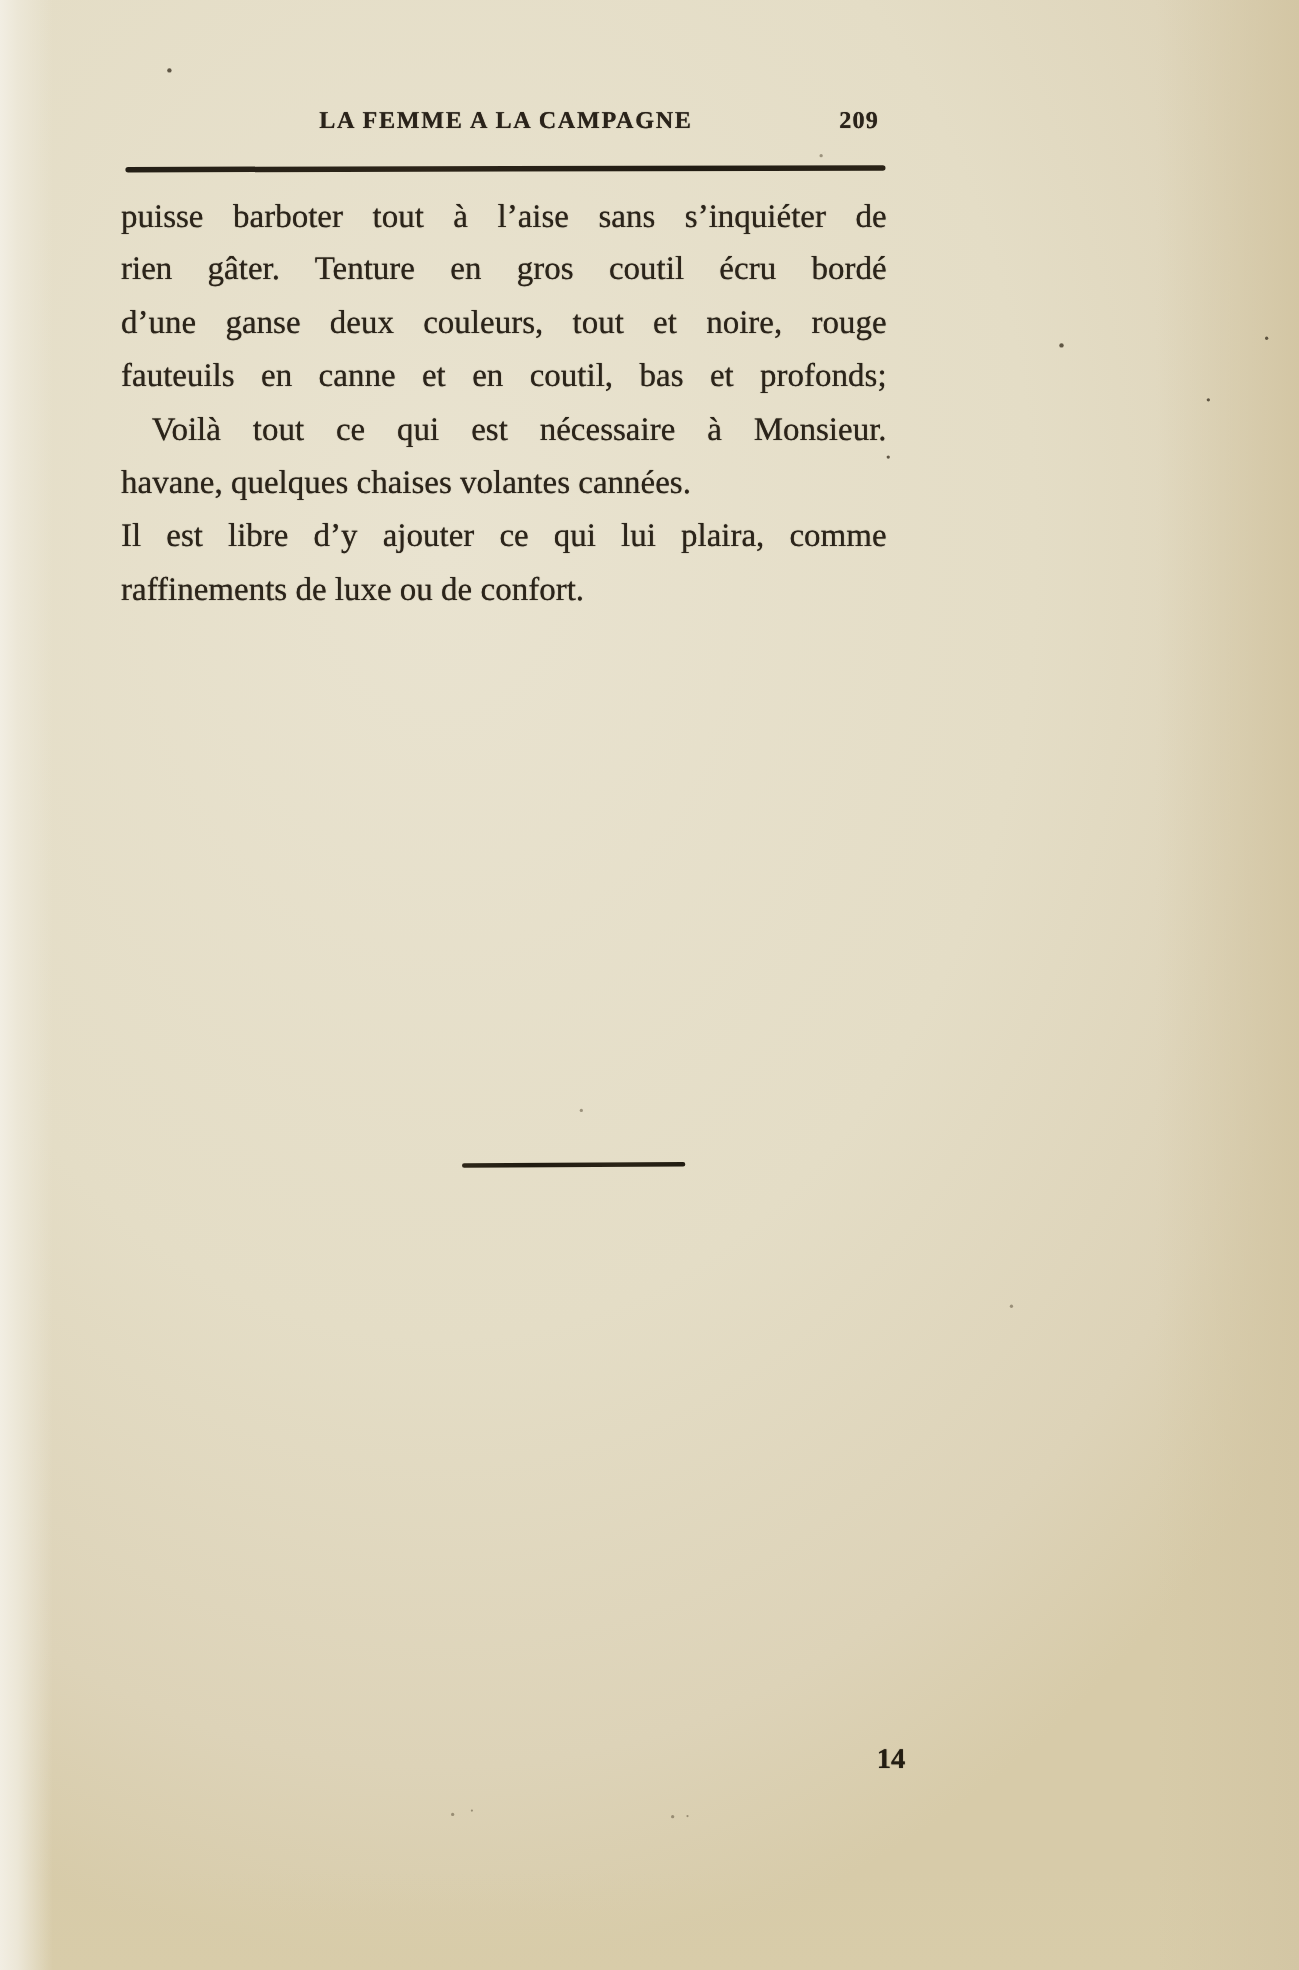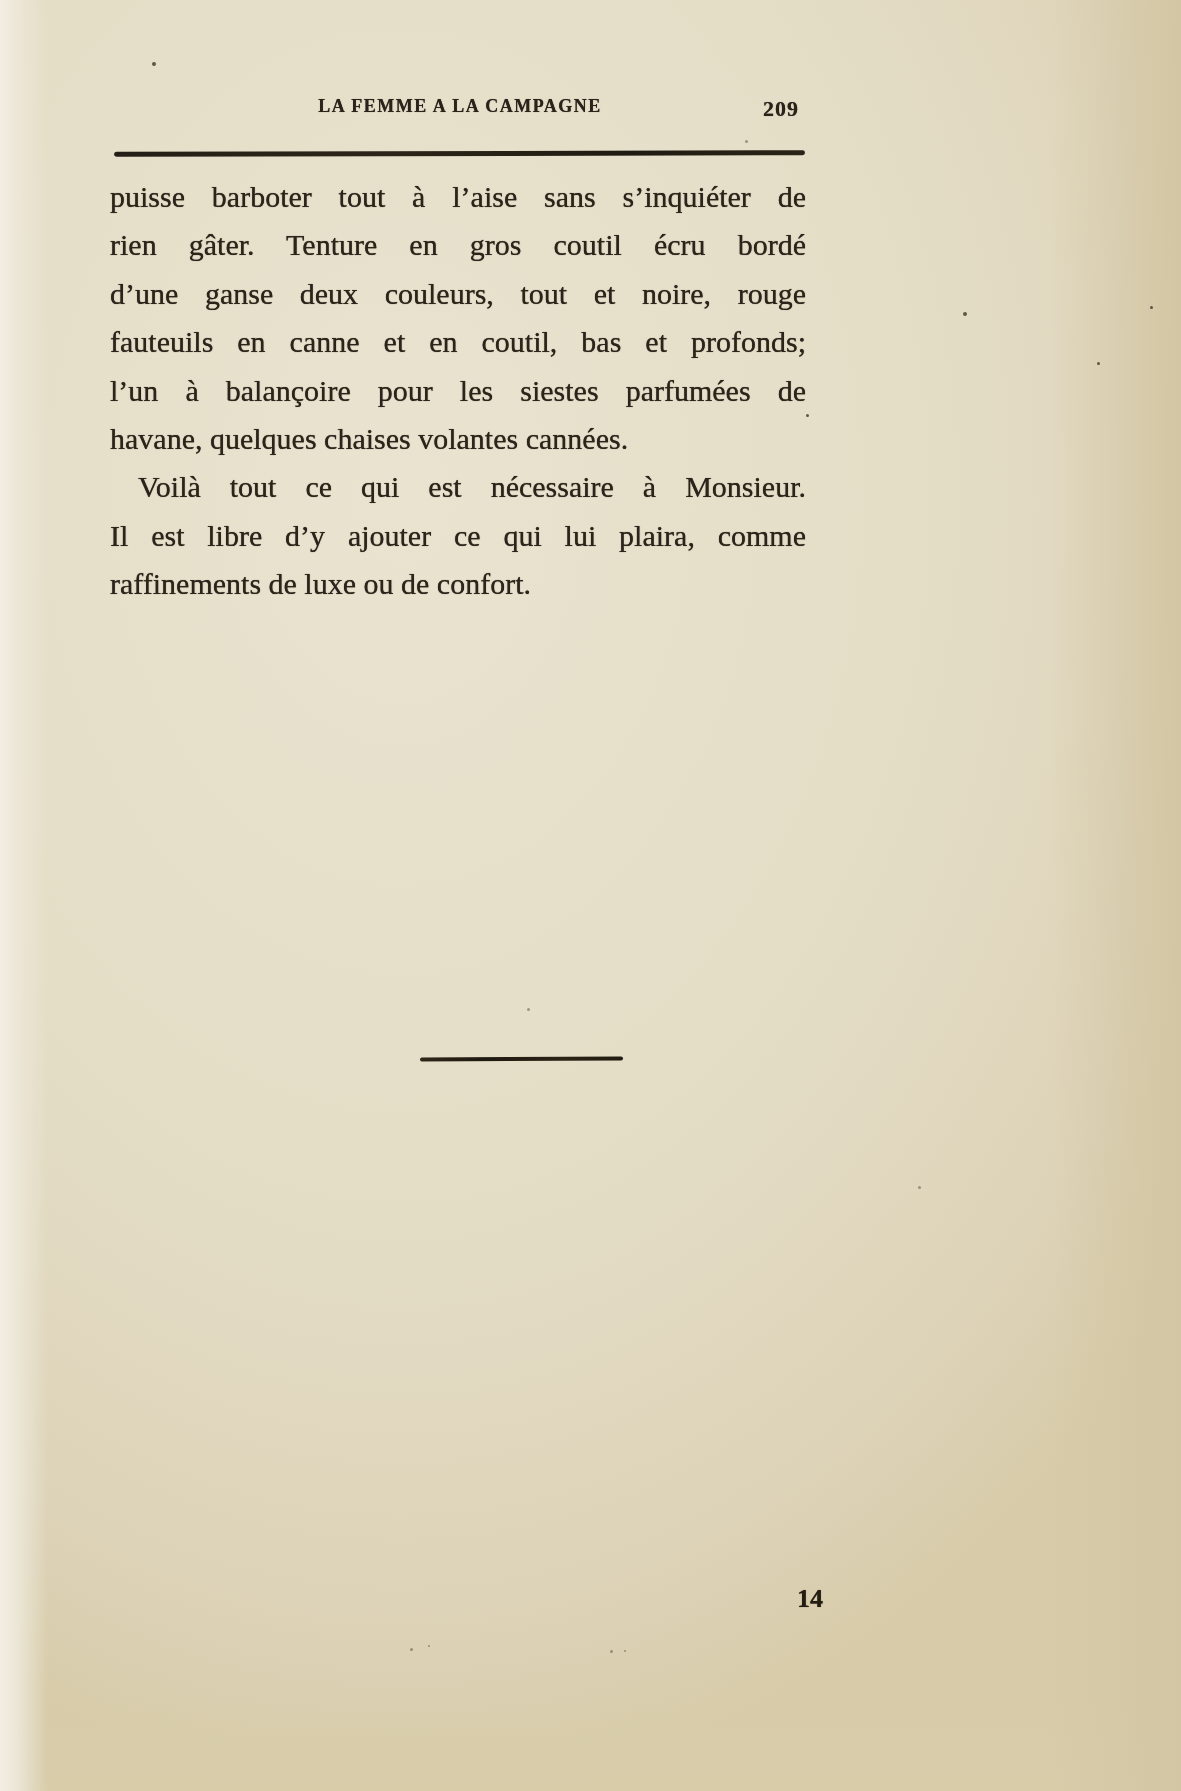--- a/index.html
+++ b/index.html
@@ -17,21 +17,21 @@
       radial-gradient(ellipse 980px 1300px at 34% 28%,#e9e3d0 0%,#e4ddc6 55%,#ddd3b8 85%,#d7cba9 100%),
       #e0d8c0;
     color:#2b241a;
   }
   .running-header{
     position:absolute;left:115px;top:96px;width:690px;height:36px;
   }
   .header-title{
     position:absolute;left:0;right:0;top:0;
     text-align:center;
-    font-size:18px;font-weight:700;letter-spacing:1.5px;
+    font-size:22px;font-weight:700;letter-spacing:1.5px;
     color:#2a231a;
     text-shadow:0 0 0.7px rgba(42,35,26,.85);
   }
   .page-number{
     position:absolute;right:6px;top:0;
     font-size:22px;font-weight:700;letter-spacing:1px;
     color:#2a231a;
     text-shadow:0 0 0.7px rgba(42,35,26,.85);
   }
   .header-rule{
@@ -83,23 +83,22 @@
     <span class="page-number">209</span>
   </div>
 
   <div class="header-rule"></div>
 
   <div class="text-block">
     <p class="line just">puisse barboter tout à l’aise sans s’inquiéter de</p>
     <p class="line just">rien gâter. Tenture en gros coutil écru bordé</p>
     <p class="line just">d’une ganse deux couleurs, tout et noire, rouge</p>
     <p class="line just">fauteuils en canne et en coutil, bas et profonds;</p>
-    <p class="line just">l’un à balançoire pour les siestes parfumées de</p>
+    <p class="line just indent">Voilà tout ce qui est nécessaire à Monsieur.</p>
     <p class="line">havane, quelques chaises volantes cannées.</p>
-    <p class="line just indent">Voilà tout ce qui est nécessaire à Monsieur.</p>
     <p class="line just">Il est libre d’y ajouter ce qui lui plaira, comme</p>
     <p class="line">raffinements de luxe ou de confort.</p>
   </div>
 
   <div class="section-divider"></div>
 
   <div class="signature-mark">14</div>
 
   <div class="speck" style="left:152px;top:62px;width:4px;height:4px;"></div>
   <div class="speck faint" style="left:745px;top:140px;width:3px;height:3px;"></div>

